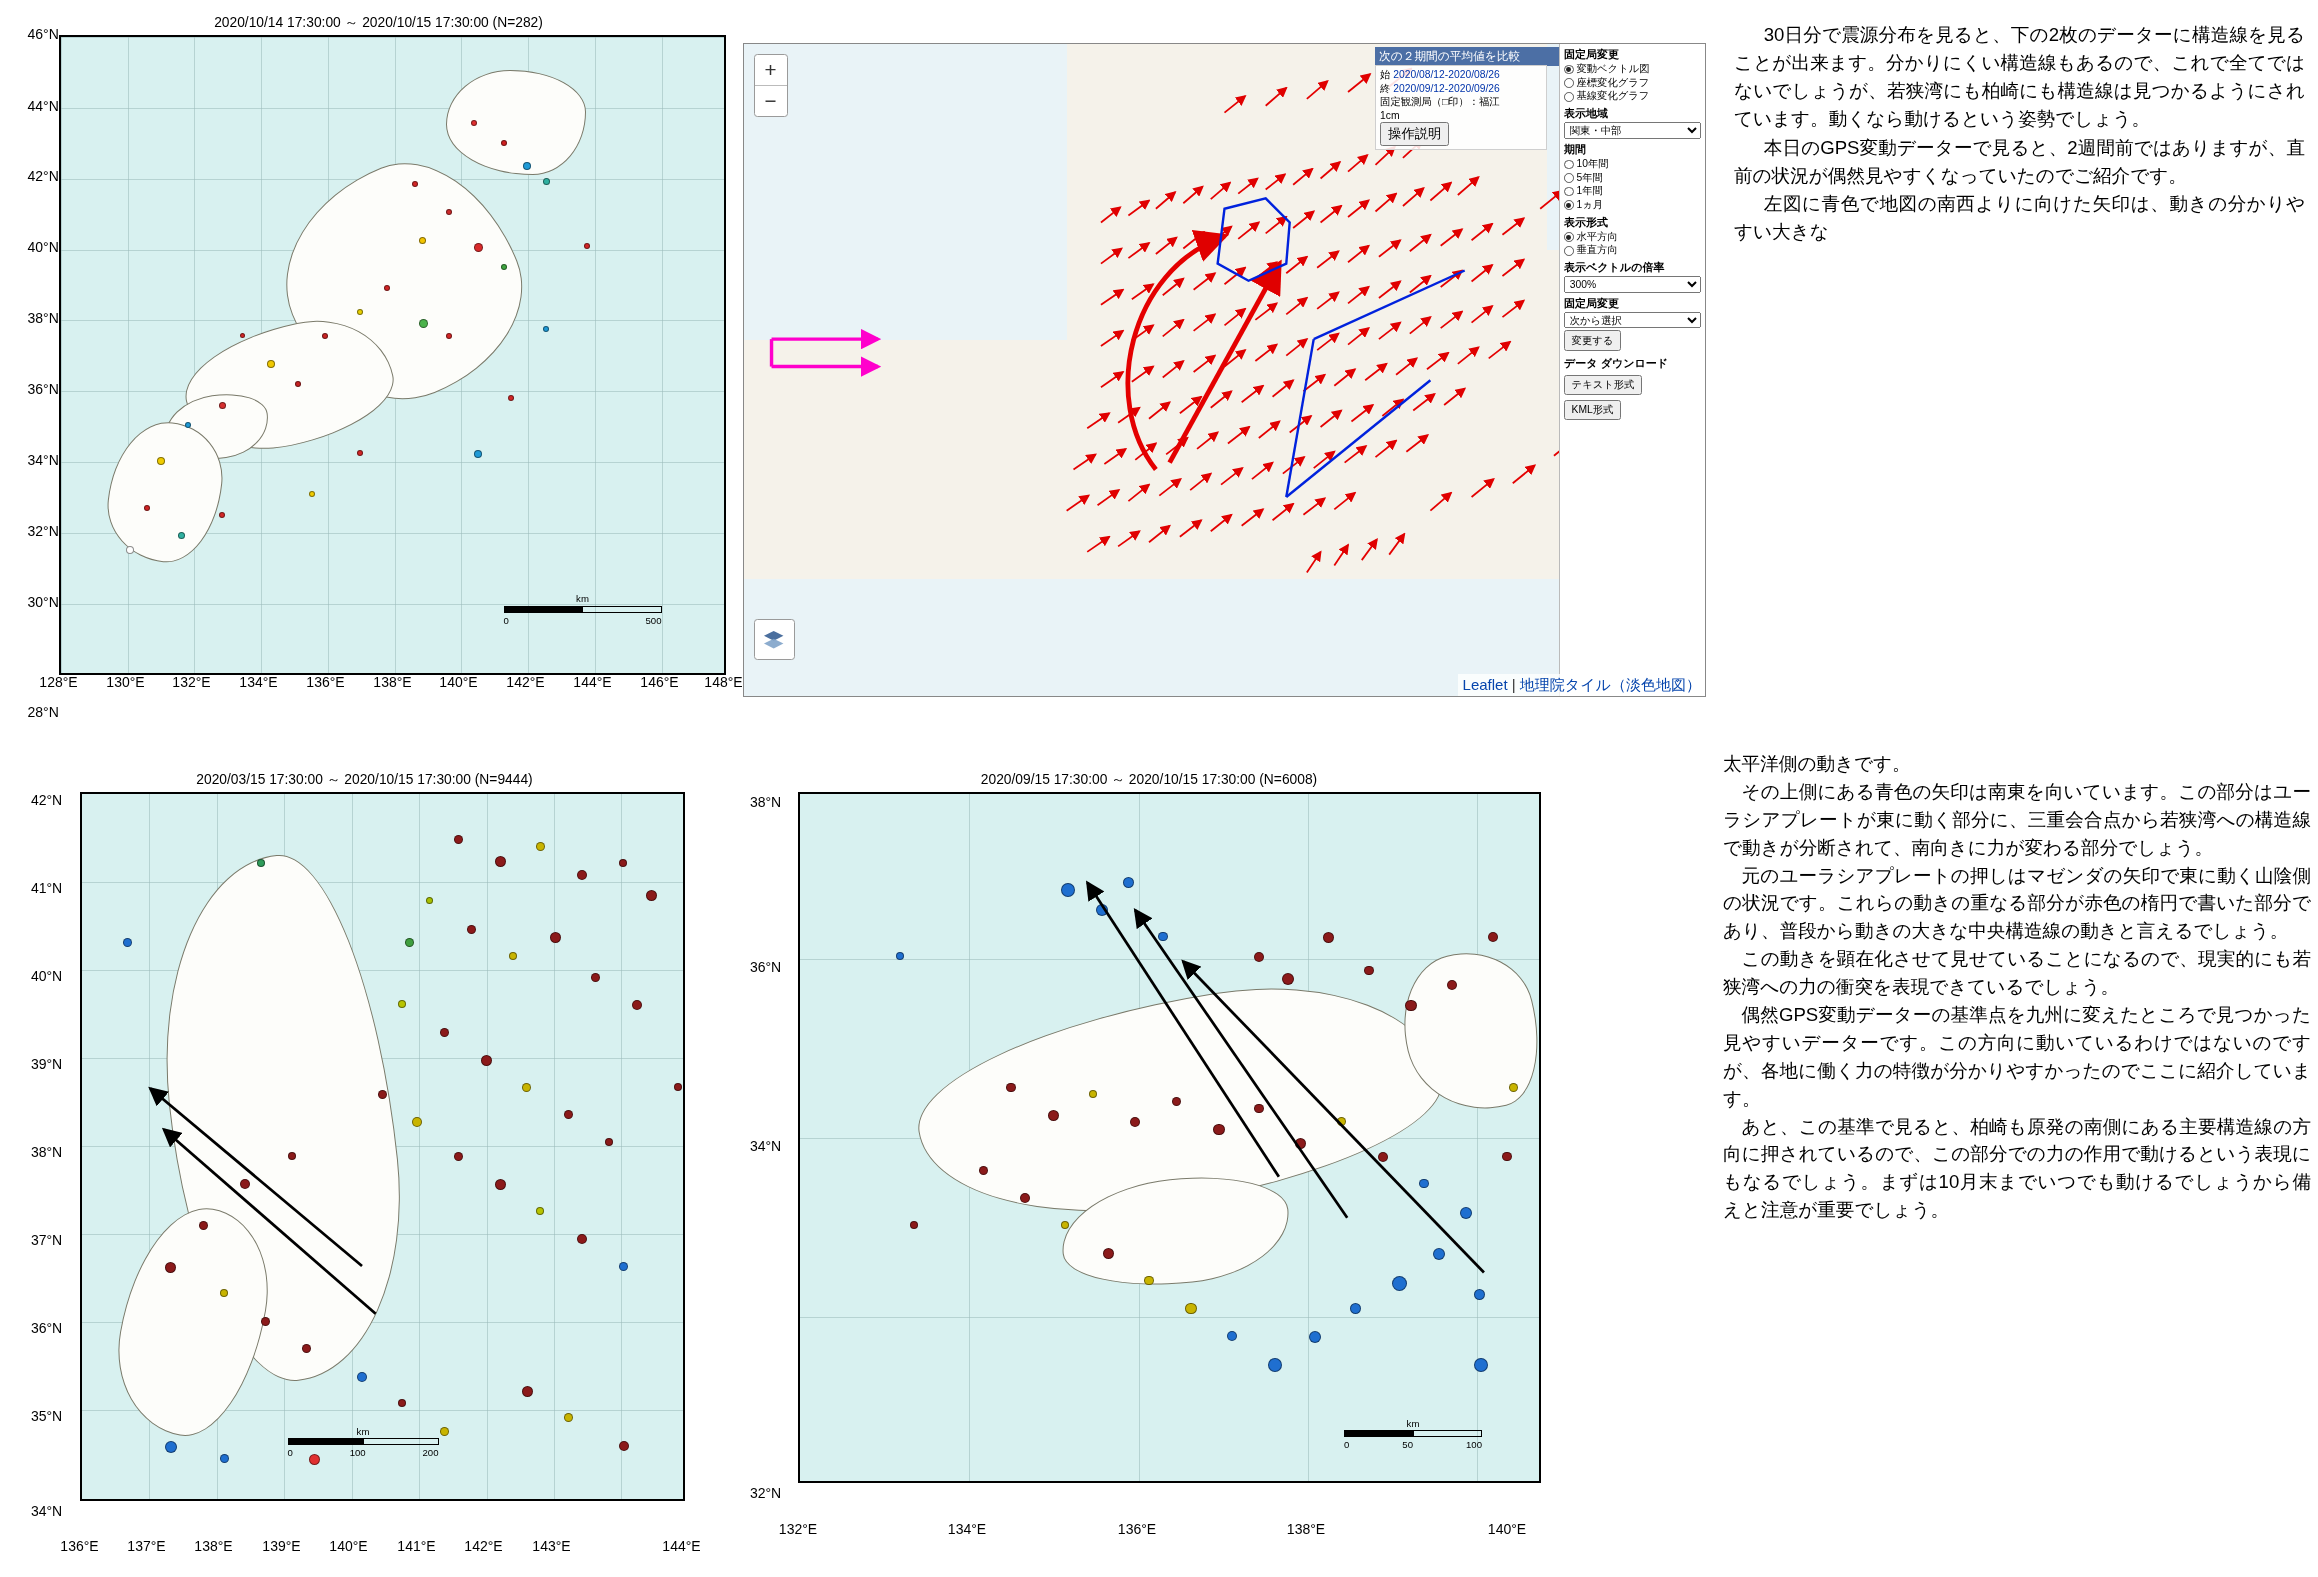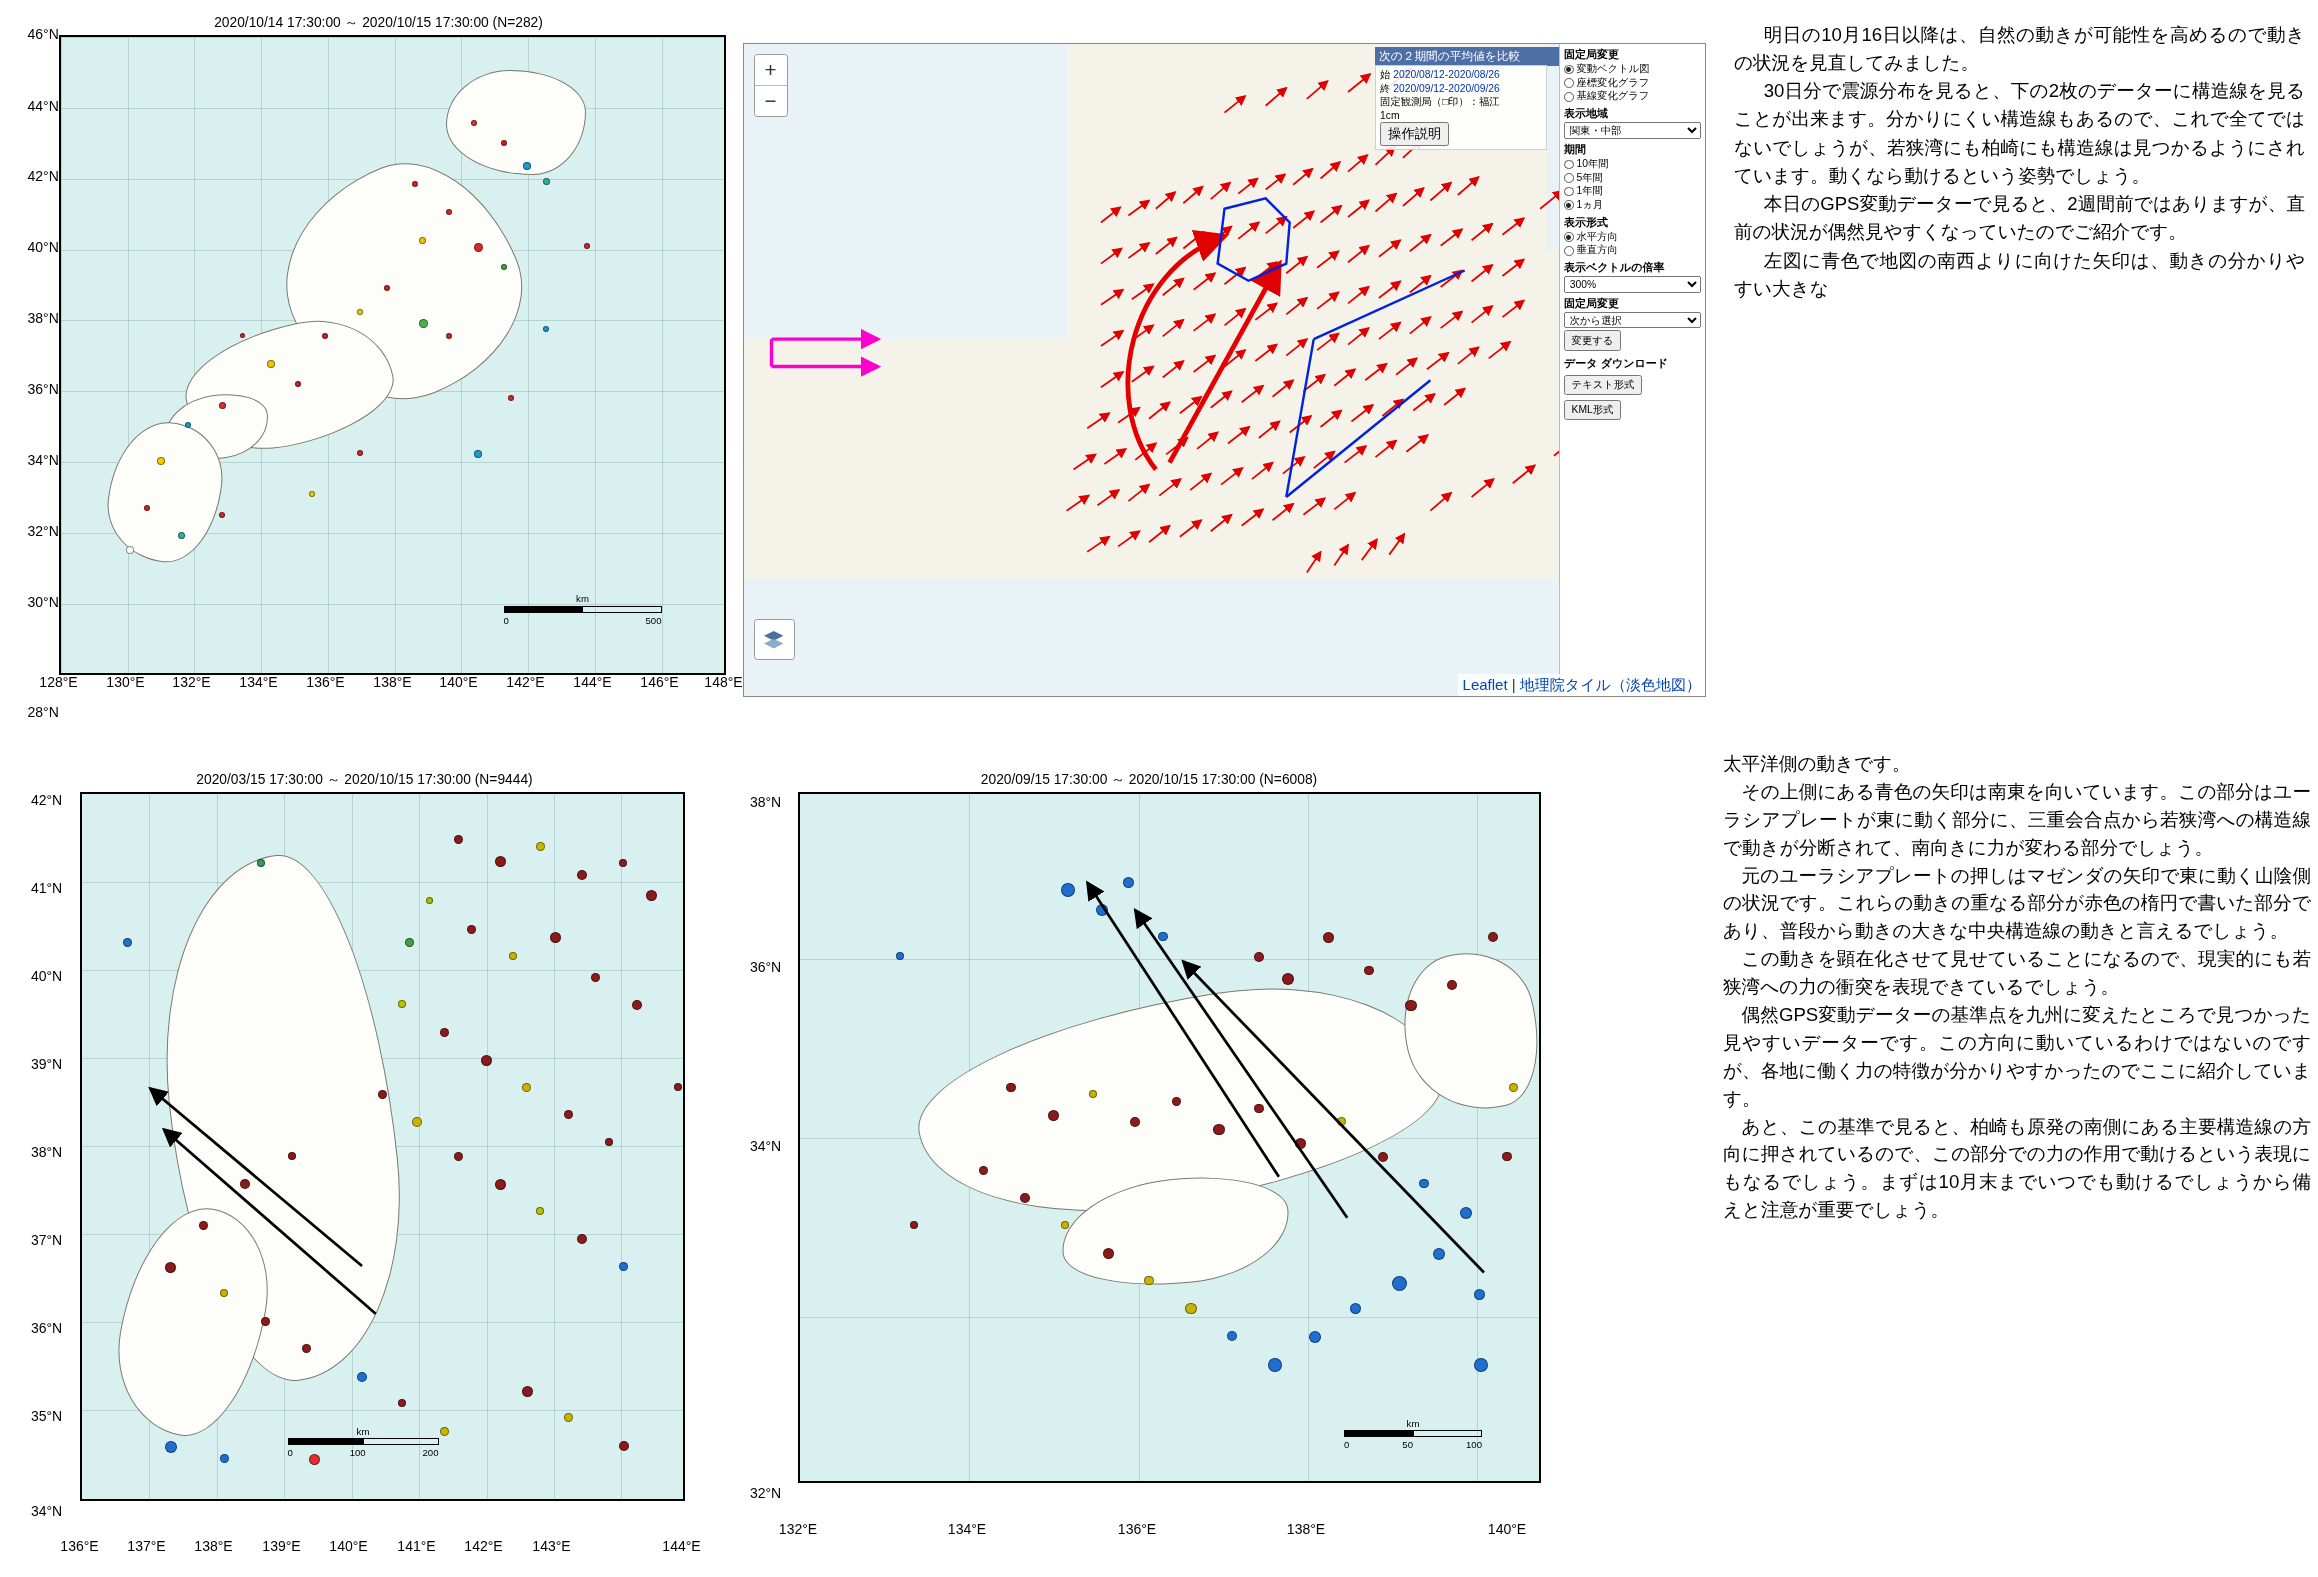--- a/index.html
+++ b/index.html
@@ -708,21 +708,20 @@
     </div>
     <div>
       <div class="axis-lab left" style="left:6.9px;top:31px;">38°N</div>
       <div class="axis-lab left" style="left:6.9px;top:196px;">36°N</div>
       <div class="axis-lab left" style="left:6.9px;top:375px;">34°N</div>
       <div class="axis-lab left" style="left:6.9px;top:722px;">32°N</div>
     </div>
   </div>
 
   <div class="textcol">
-    <p>明日の10月16日以降は、自然の動きが可能性を高めるので動きの状況を見直してみました。</p>
     <p>30日分で震源分布を見ると、下の2枚のデーターに構造線を見ることが出来ます。分かりにくい構造線もあるので、これで全てではないでしょうが、若狭湾にも柏崎にも構造線は見つかるようにされています。動くなら動けるという姿勢でしょう。</p>
     <p>本日のGPS変動データーで見ると、2週間前ではありますが、直前の状況が偶然見やすくなっていたのでご紹介です。</p>
     <p>左図に青色で地図の南西よりに向けた矢印は、動きの分かりやすい大きな</p>
   </div>
 
   <div class="lower-text">
     <p class="noind">太平洋側の動きです。</p>
     <p>その上側にある青色の矢印は南東を向いています。この部分はユーラシアプレートが東に動く部分に、三重会合点から若狭湾への構造線で動きが分断されて、南向きに力が変わる部分でしょう。</p>
     <p>元のユーラシアプレートの押しはマゼンダの矢印で東に動く山陰側の状況です。これらの動きの重なる部分が赤色の楕円で書いた部分であり、普段から動きの大きな中央構造線の動きと言えるでしょう。</p>
     <p>この動きを顕在化させて見せていることになるので、現実的にも若狭湾への力の衝突を表現できているでしょう。</p>

